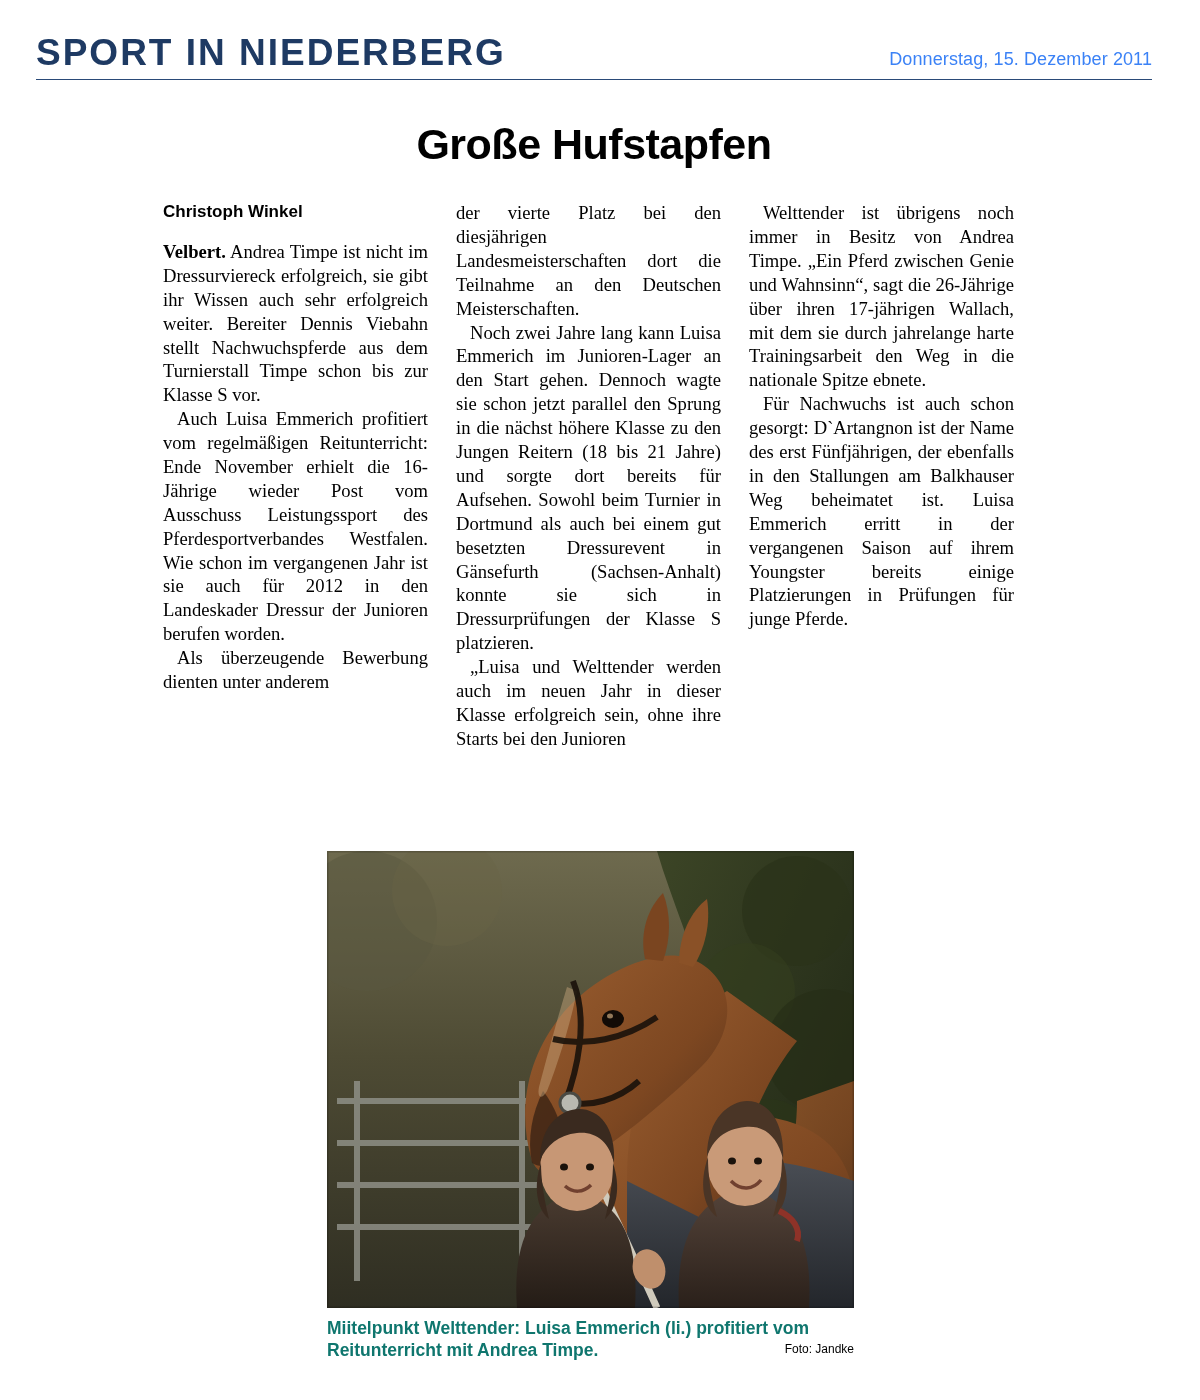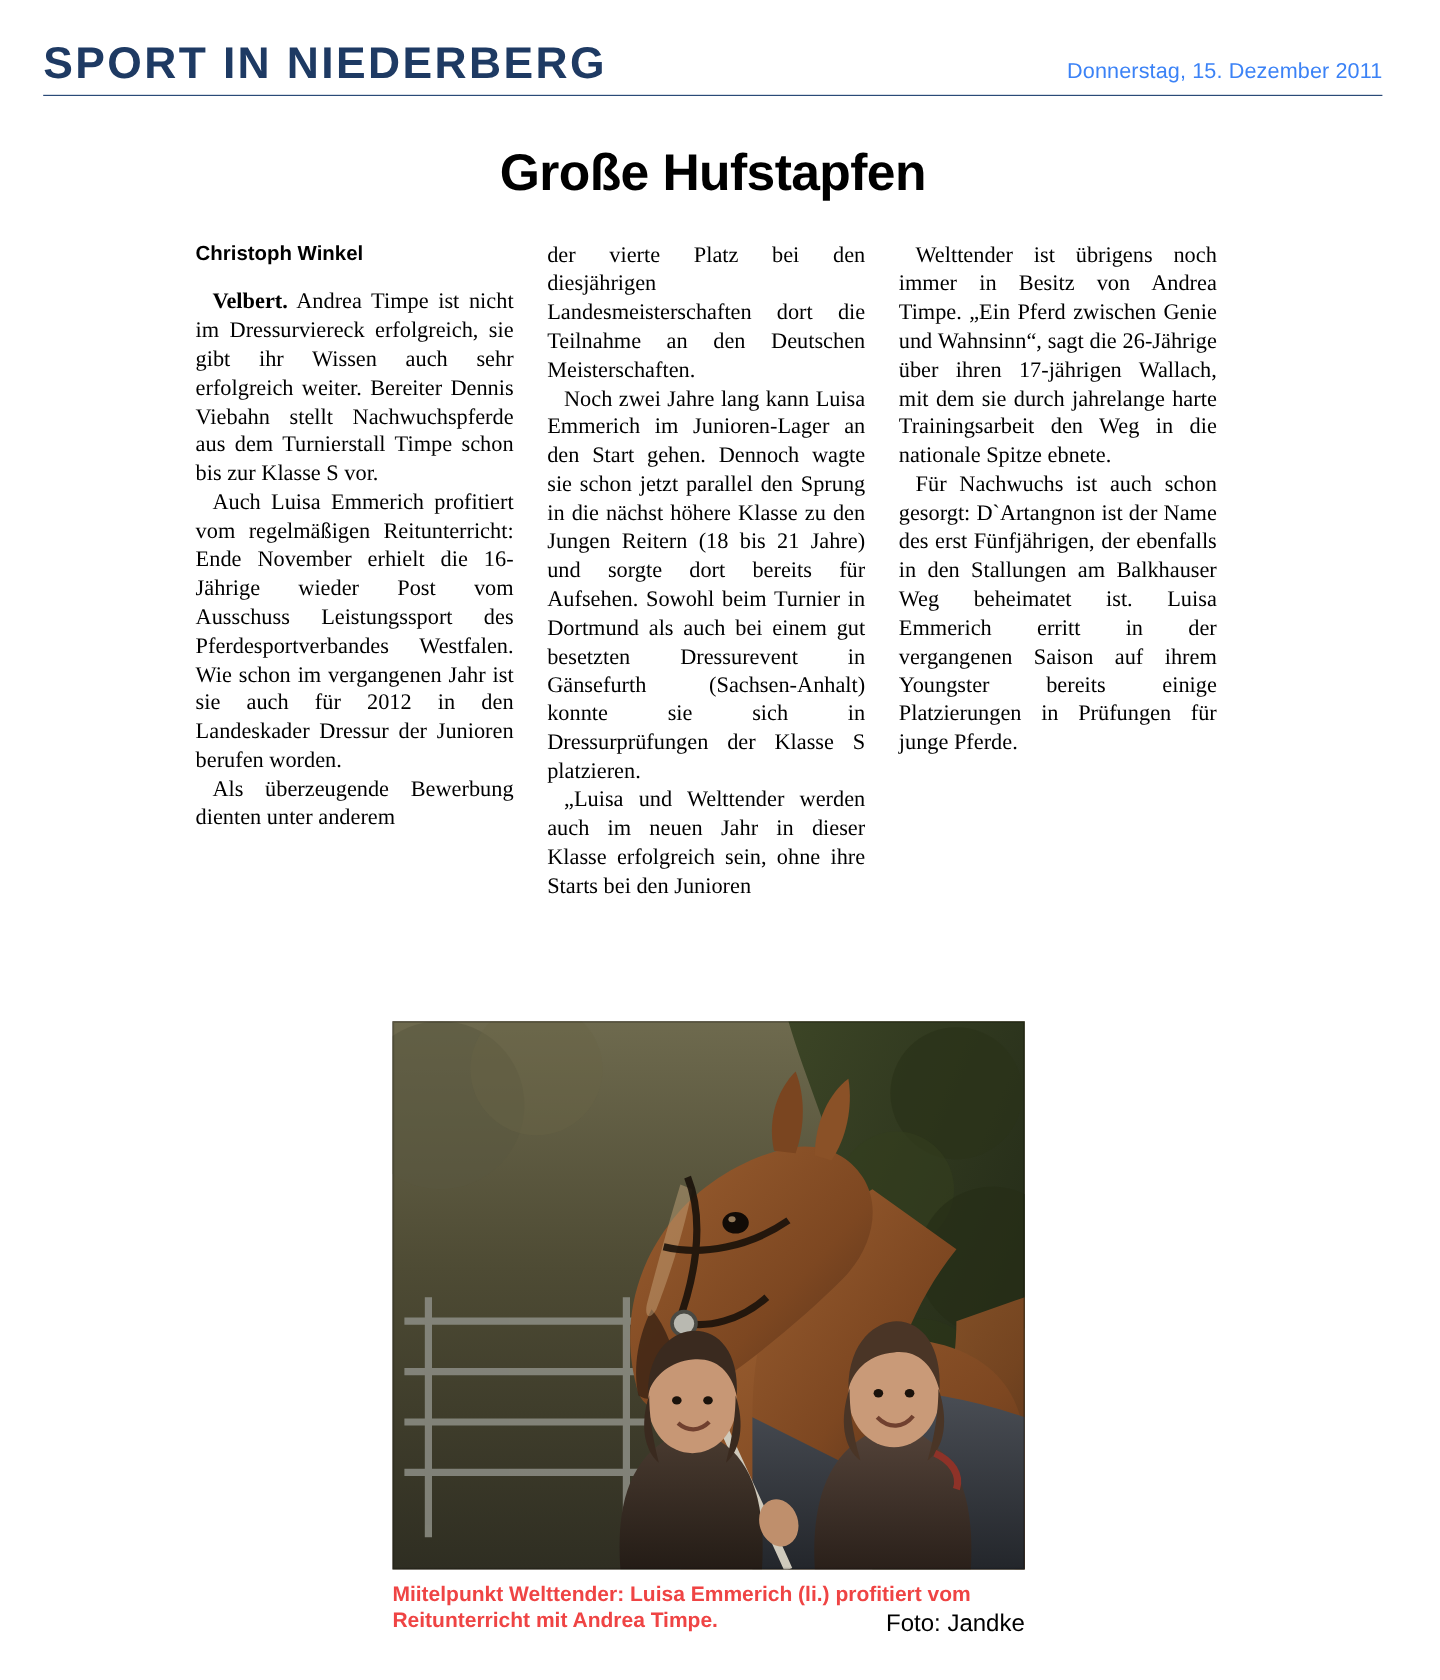--- a/index.html
+++ b/index.html
@@ -90,21 +90,20 @@
   }
   .col p {
     margin: 0;
     text-indent: 14px;
   }
   .col p.first {
     text-indent: 0;
   }
   .dateline {
     font-weight: bold;
-    margin-left: 14px;
   }
   
   .photo-wrap {
     position: absolute;
     left: 327px;
     top: 851px;
     width: 527px;
   }
   .photo {
     width: 527px;
@@ -115,26 +114,26 @@
   }
   .photo svg {
     display: block;
   }
   .caption {
     font-family: "Liberation Sans", sans-serif;
     font-weight: bold;
     font-size: 17.5px;
     line-height: 1.25;
     margin-top: 10px;
-    color: #ef4444;
+    color: #0f766e;
   }
   .credit {
     font-family: "Liberation Sans", sans-serif;
     font-weight: normal;
-    font-size: 20px;
+    font-size: 12px;
     text-align: right;
     margin-top: -20px;
   }
   .credit-row {
     display: flex;
     justify-content: flex-end;
   }
 </style>
 </head>
 <body>

